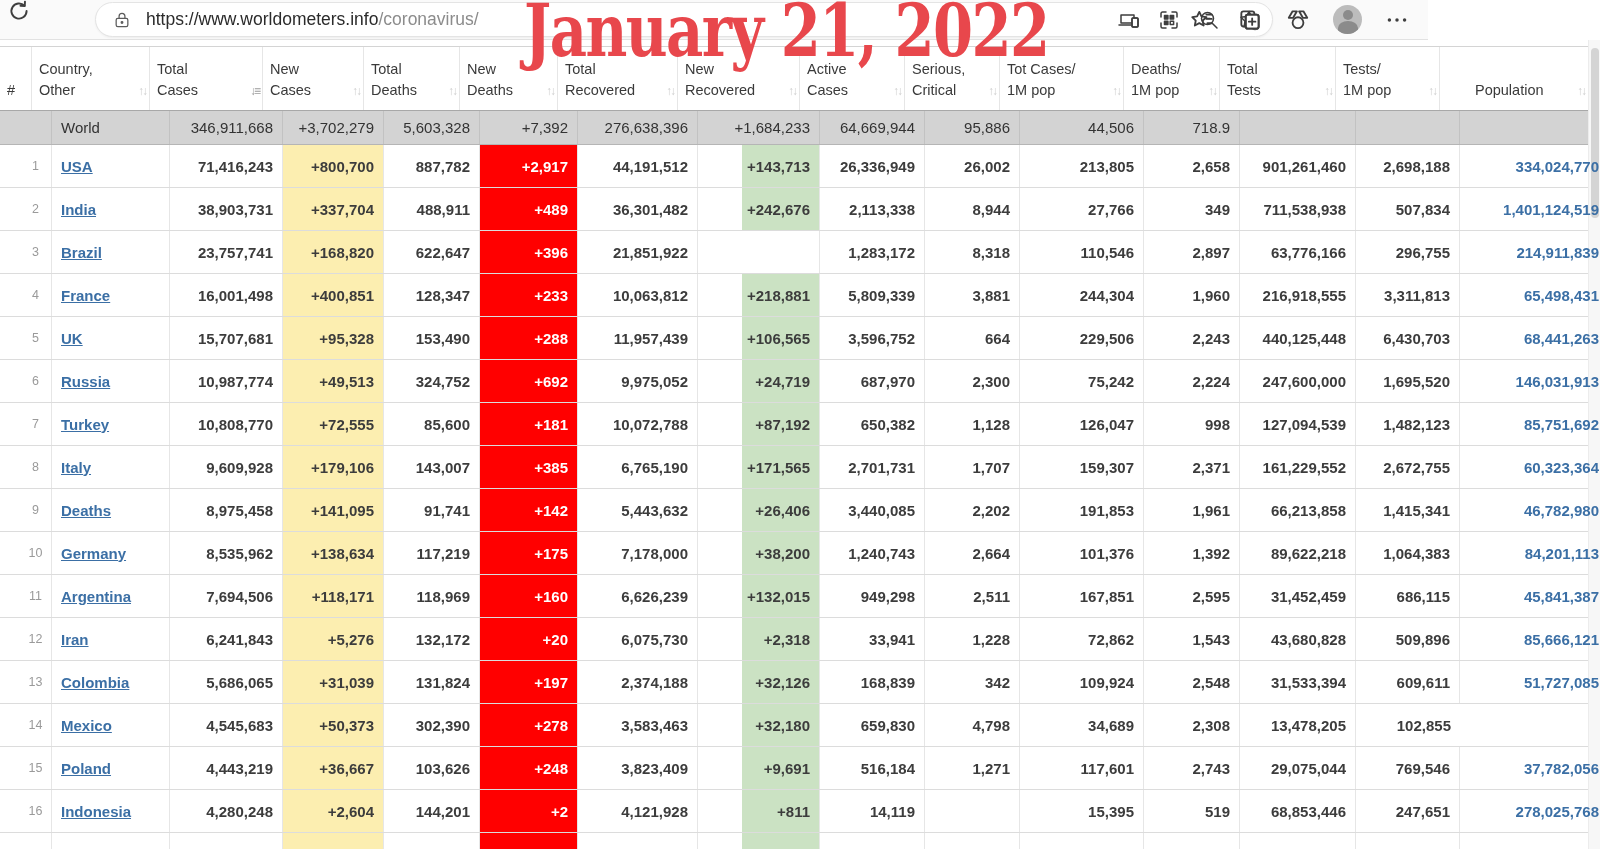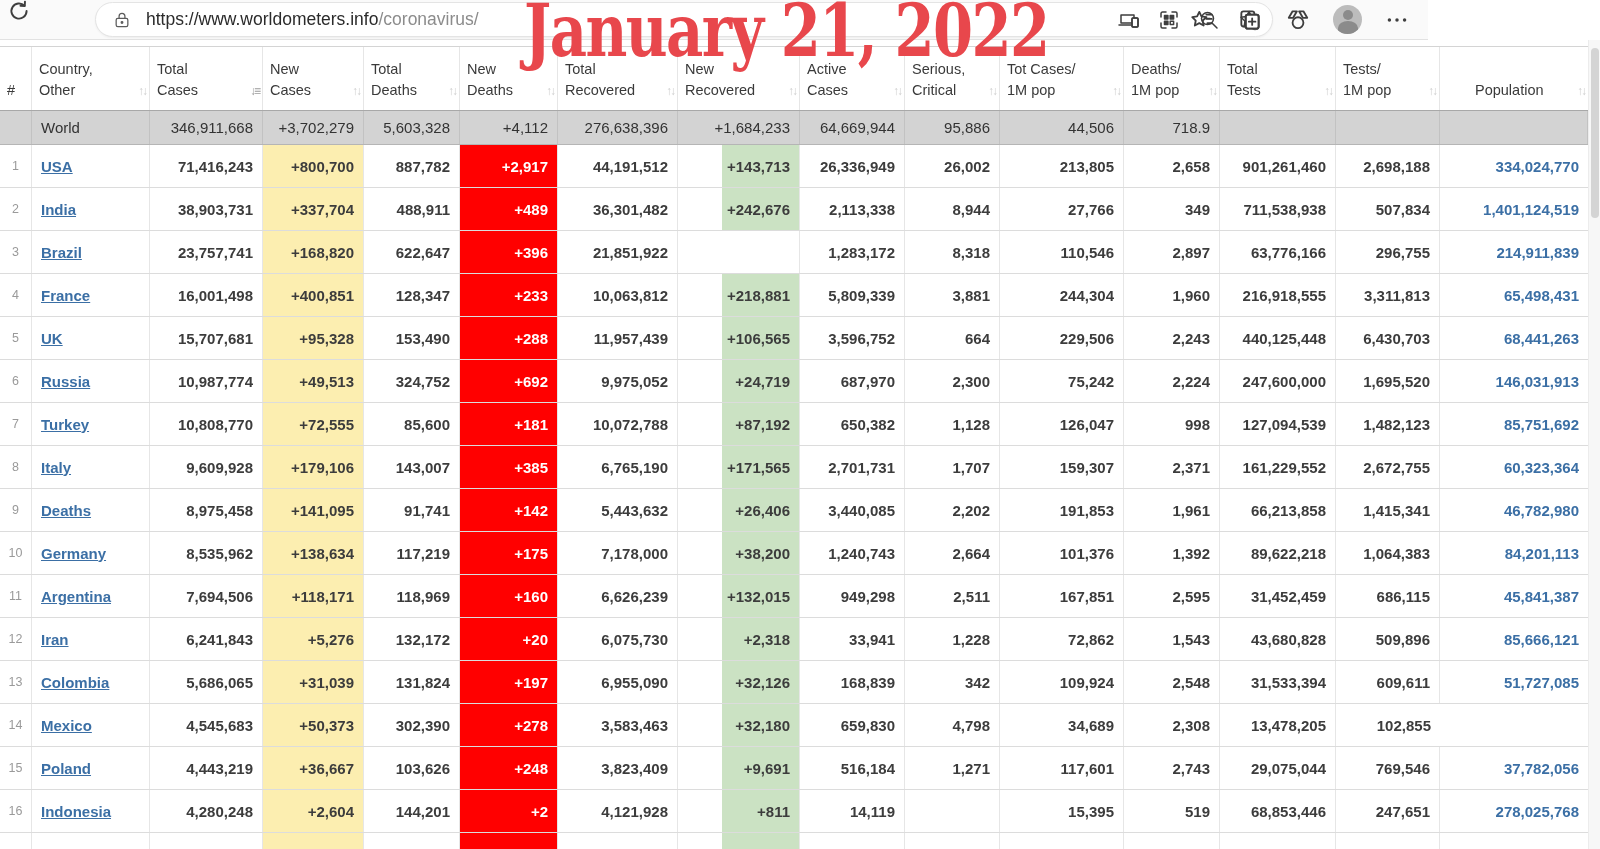--- a/index.html
+++ b/index.html
@@ -37,21 +37,21 @@
   #thead { display:grid; grid-template-columns:var(--cols); height:64px;
            border-top:1px solid #d4d4d4; background:#fff; }
   .th { position:relative; display:flex; align-items:flex-end;
         padding:4px 18px 9px 7px; border-right:1px solid #e6e6e6;
         font-size:14.5px; color:#3a3a3a; line-height:1.45; white-space:pre-line; cursor:pointer; }
   .th:last-child { border-right:none;margin-left:28px; }
   .th .sort { position:absolute; right:3px; bottom:10px; font-size:12px; color:#cfcfcf; letter-spacing:-2px; }
   .th .sort.active { color:#9a9a9a; }
 
   .trow { display:grid; grid-template-columns:var(--cols); height:43px;
-          border-bottom:1px solid #dcdcdc; background:#fff; }
+          border-bottom:1px solid #dcdcdc; background:#fff;padding-left:20px; }
   .cell { display:flex; align-items:center; justify-content:flex-end;
           padding:0 9px; border-right:1px solid #e6e6e6;
           font-size:15px; font-weight:700; color:#3c3c3c; white-space:nowrap; overflow:hidden; }
   .cell:last-child { border-right:none; }
   .cell.rank { justify-content:center; font-weight:400; color:#9a9a9a; font-size:12.5px; padding:0 2px; }
   .cell.country { justify-content:flex-start; }
   .cell.country a { color:var(--link-blue); text-decoration:underline; font-weight:700; cursor:pointer; }
   .cell.yellow { background:var(--cell-yellow); }
   .cell.redbg  { background:var(--cell-red); color:#fff; }
   .cell.green  { background:var(--cell-green);margin-left:44px; }
@@ -190,21 +190,21 @@
 1M pop</span><span class="sort">↑↓</span></div>
         <div class="th"><span>Population</span><span class="sort">↑↓</span></div>
       </div>
     <div id="world-row-slot">
         <div class="trow" id="world-row">
           <div class="cell rank"></div>
           <div class="cell country">World</div>
           <div class="cell total_cases">346,911,668</div>
           <div class="cell new_cases">+3,702,279</div>
           <div class="cell total_deaths">5,603,328</div>
-          <div class="cell new_deaths">+4,112</div>
+          <div class="cell new_deaths">+7,392</div>
           <div class="cell total_recovered">276,638,396</div>
           <div class="cell new_recovered">+1,684,233</div>
           <div class="cell active_cases">64,669,944</div>
           <div class="cell serious_critical">95,886</div>
           <div class="cell tot_cases_1m">44,506</div>
           <div class="cell deaths_1m">718.9</div>
           <div class="cell total_tests"></div>
           <div class="cell tests_1m"></div>
           <div class="cell population"></div>
         </div>
@@ -440,21 +440,21 @@
         </div>
         <div class="trow">
           <div class="cell rank">13</div>
           <div class="cell country">
             <a>Colombia</a>
           </div>
           <div class="cell total_cases">5,686,065</div>
           <div class="cell new_cases yellow">+31,039</div>
           <div class="cell total_deaths">131,824</div>
           <div class="cell new_deaths redbg">+197</div>
-          <div class="cell total_recovered">6,955,090</div>
+          <div class="cell total_recovered">2,374,188</div>
           <div class="cell new_recovered green">+32,126</div>
           <div class="cell active_cases">168,839</div>
           <div class="cell serious_critical">342</div>
           <div class="cell tot_cases_1m">109,924</div>
           <div class="cell deaths_1m">2,548</div>
           <div class="cell total_tests">31,533,394</div>
           <div class="cell tests_1m">609,611</div>
           <div class="cell population poplink">51,727,085</div>
         </div>
         <div class="trow">

